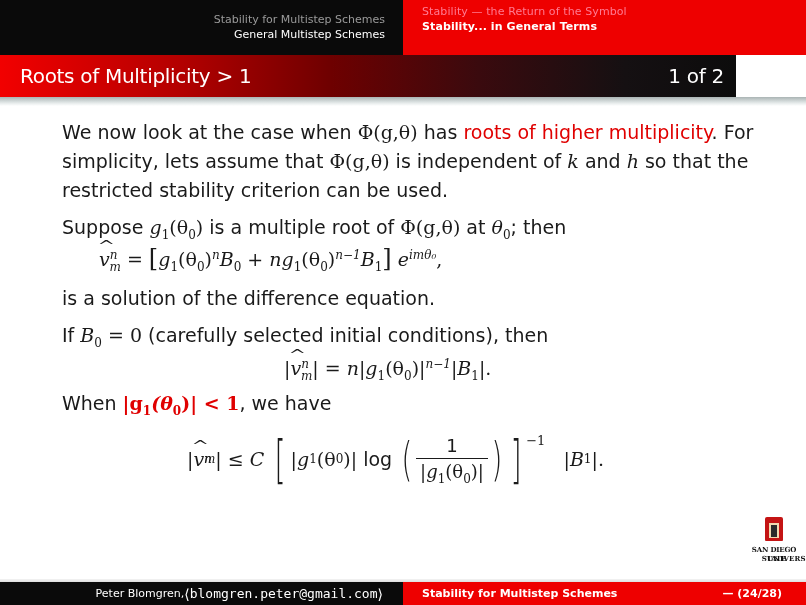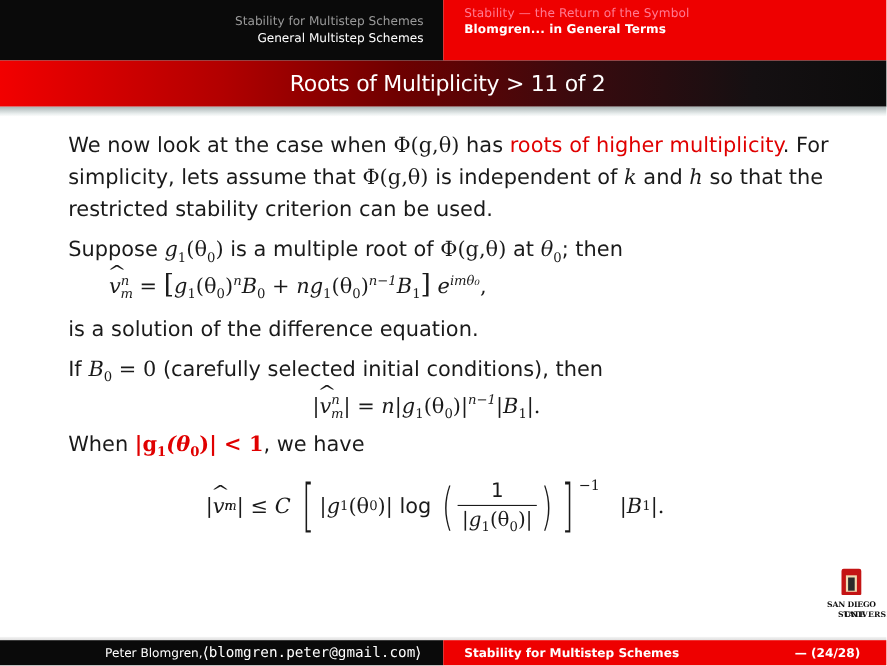--- a/index.html
+++ b/index.html
@@ -12,23 +12,23 @@
     .nav-right { width: 403px; height: 55px; background: #ee0000; padding: 4px 0 12px 19px; }
     .nav-left .line { font-size: 11px; line-height: 15px; }
     .nav-right .line { font-size: 11px; line-height: 15px; font-weight: bold; letter-spacing: 0.1px; }
     .dim-grey { color: #9a9a9a; }
     .bright-white { color: #ffffff; }
     .dim-pink { color: #ff7a92; font-weight: normal !important; }
     .nav-right .dim-pink { font-weight: normal; }
 
     
     .titlebar {
-      position: absolute; left: 0; top: 55px; width: 806px; height: 42px;
+      position: absolute; left: 0; top: 55px; width: 736px; height: 42px;
       background: linear-gradient(to right, #f20000 0%, #b20000 25%, #6e0000 45%, #3a0a0e 65%, #151012 85%, #0c0c0c 100%);
-      display: flex; align-items: center; justify-content: center; padding: 0 12px 0 20px;
+      display: flex; align-items: center; justify-content: space-between; padding: 0 12px 0 20px;
     }
     .titlebar .title { color: #ffffff; font-size: 20px; font-family: "DejaVu Sans", sans-serif; letter-spacing: -0.3px; }
     .titlebar .pager { color: #ffffff; font-size: 20px; letter-spacing: -0.3px; }
     .title-shadow { position: absolute; left: 0; top: 97px; width: 806px; height: 9px;
       background: linear-gradient(to bottom, #aab4b4, #e8eded 70%, #ffffff); }
 
     
     .content { position: absolute; left: 62px; top: 118px; width: 700px; font-size: 19px; line-height: 29px; }
     .para { margin-bottom: 8px; }
     .hl { color: #e00000; font-weight: normal; }
@@ -67,21 +67,21 @@
 </head>
 <body>
 
 <div class="nav">
   <div class="nav-left">
     <div class="line dim-grey">Stability for Multistep Schemes</div>
     <div class="line bright-white">General Multistep Schemes</div>
   </div>
   <div class="nav-right">
     <div class="line dim-pink" style="font-weight:bold;color:#ff7a92">Stability — the Return of the Symbol</div>
-    <div class="line bright-white">Blomgren... in General Terms</div>
+    <div class="line bright-white">Stability... in General Terms</div>
   </div>
 </div>
 
 <div class="titlebar">
   <span class="title">Roots of Multiplicity &gt; 1</span>
   <span class="pager">1 of 2</span>
 </div>
 <div class="title-shadow"></div>
 
 <div class="content">

